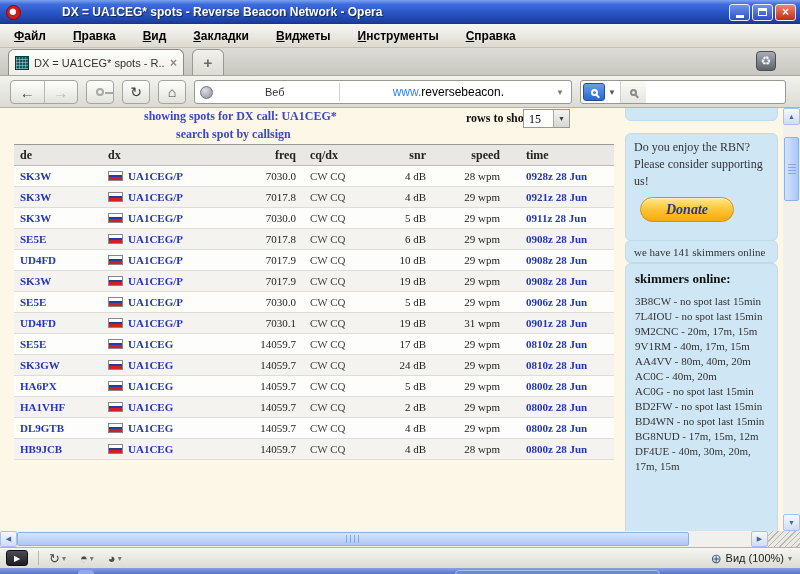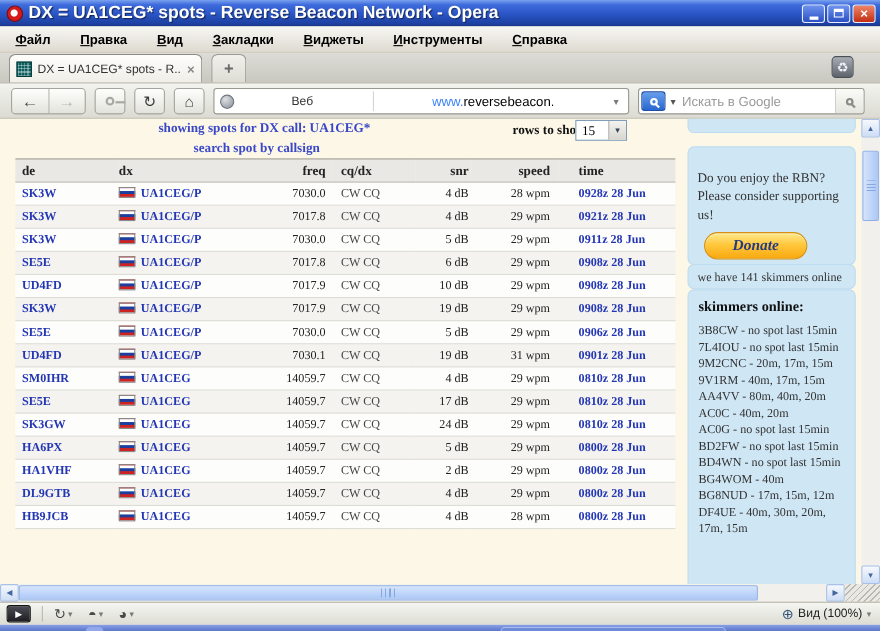--- a/index.html
+++ b/index.html
@@ -11,22 +11,22 @@
   }
   
   .titlebar {
     position: absolute; top:0; left:0; width:800px; height:24px;
     background: linear-gradient(180deg,#7aa2ee 0%,#3f6cdc 18%,#2b57c9 50%,#1c3f9f 92%,#16347f 100%);
     display:flex; align-items:center; padding:0 4px;
   }
   .opera-logo { width:15px; height:15px; border-radius:50%;
     background: radial-gradient(circle at 45% 45%, #ffffff 0 28%, #d41a1a 36% 100%);
     border:1px solid #7d0d0d; margin:0 5px 0 2px; flex:0 0 auto; }
-  .window-title { color:#fff; font-weight:bold; font-size:16px; flex:1;
-    text-shadow:1px 1px 1px rgba(0,0,0,.55); white-space:nowrap; overflow:hidden; }
+  .window-title { color:#fff; font-weight:bold; font-size:12px; flex:1;
+    text-shadow:1px 1px 1px rgba(0,0,0,.55); white-space:nowrap; overflow:hidden;margin-left:36px; }
   .win-controls { display:flex; gap:2px; }
   .win-btn { width:21px; height:17px; border-radius:3px; border:1px solid #e8eefc;
     display:flex; align-items:center; justify-content:center; color:#fff;
     font-size:12px; font-weight:bold; line-height:1; }
   .win-btn.minb,.win-btn.maxb { background:linear-gradient(#6f93ee,#2a50c4); }
   .win-btn.closeb { background:linear-gradient(#ef8668,#c22e14); }
   .min-shape { width:8px; height:3px; background:#fff; margin-top:8px; }
   .max-shape { width:9px; height:8px; border:1px solid #fff; border-top:3px solid #fff; }
   
   .menubar {
@@ -148,21 +148,21 @@
   .time-val { color:#2336b4; font-weight:bold; }
   .freq-val,.snr-val,.spd-val { color:#222; }
   .cqdx-val { color:#444; }
   .flag { display:inline-block; width:15px; height:10px; border:1px solid #888;
     vertical-align:-1px; margin-right:5px;
     background:linear-gradient(#ffffff 0 33%, #1c3f9e 33% 66%, #cc2222 66% 100%); }
   
   .side-box { position:absolute; left:625px; width:153px; background:#cfe6f5;
     border:1px solid #bddcef; border-radius:6px; }
   .side-frag { top:-6px; height:19px; }
-  .donate-box { top:25px; height:108px; padding:19px 8px; }
+  .donate-box { top:25px; height:108px; padding:5px 8px; }
   .donate-text { font-size:12px; color:#333; line-height:17px; }
   .donate-btn { margin:7px 0 0 6px; width:94px; height:25px; border-radius:13px;
     border:1px solid #d89010;
     background:linear-gradient(#ffe98c,#ffc83d 45%,#f9a80e);
     color:#253b80; font-weight:bold; font-style:italic; font-size:14px;
     display:flex; align-items:center; justify-content:center; cursor:pointer;
     box-shadow:inset 0 1px 0 #fff3c4; }
   .count-box { top:132px; height:23px; font-size:11px; color:#333;
     display:flex; align-items:center; padding-left:8px; }
   .skimmers-box { top:155px; height:313px; overflow:hidden; padding:7px 6px 0 9px; }
@@ -286,21 +286,20 @@
     <span class="web-label">Веб</span>
     <span class="addr-sep"></span>
     <span class="url"><span class="url-prefix">www.</span><span class="url-domain">reversebeacon.net</span><span class="url-path">/dxsd1/dxsd1.php</span></span>
     <span class="field-arrow">▼</span>
   </div>
   <div class="search-field">
     <span class="search-badge">
         <span class="lens"></span>
       </span>
     <span class="badge-arrow">▼</span>
-    <input class="search-input" type="text" placeholder="Искать в Google" style="">
     <span class="search-go">
         <span class="lens"></span>
       </span>
   </div>
 </div>
 
 <div class="viewport">
 
   <div class="showing">showing spots for DX call: UA1CEG*</div>
   <div class="rows-label">rows to show:</div>
@@ -407,29 +406,20 @@
   <tr>
     <td class="col-de"><a class="call">UD4FD</a></td>
     <td class="col-dx"><span class="flag"></span><a class="call">UA1CEG/P</a></td>
     <td class="col-freq freq-val">7030.1</td>
     <td class="col-cqdx cqdx-val">CW CQ</td>
     <td class="col-snr snr-val">19 dB</td>
     <td class="col-spd spd-val">31 wpm</td>
     <td class="col-time"><span class="time-val">0901z 28 Jun</span></td>
   </tr>
 
-  <tr>
-    <td class="col-de"><a class="call">SM0IHR</a></td>
-    <td class="col-dx"><span class="flag"></span><a class="call">UA1CEG</a></td>
-    <td class="col-freq freq-val">14059.7</td>
-    <td class="col-cqdx cqdx-val">CW CQ</td>
-    <td class="col-snr snr-val">4 dB</td>
-    <td class="col-spd spd-val">29 wpm</td>
-    <td class="col-time"><span class="time-val">0810z 28 Jun</span></td>
-  </tr>
 
   <tr>
     <td class="col-de"><a class="call">SE5E</a></td>
     <td class="col-dx"><span class="flag"></span><a class="call">UA1CEG</a></td>
     <td class="col-freq freq-val">14059.7</td>
     <td class="col-cqdx cqdx-val">CW CQ</td>
     <td class="col-snr snr-val">17 dB</td>
     <td class="col-spd spd-val">29 wpm</td>
     <td class="col-time"><span class="time-val">0810z 28 Jun</span></td>
   </tr>
@@ -507,21 +497,20 @@
   <li class="skim-item">AA4VV - 80m, 40m, 20m</li>
 
   <li class="skim-item">AC0C - 40m, 20m</li>
 
   <li class="skim-item">AC0G - no spot last 15min</li>
 
   <li class="skim-item">BD2FW - no spot last 15min</li>
 
   <li class="skim-item">BD4WN - no spot last 15min</li>
 
-  <li class="skim-item">BG4WOM - 40m</li>
 
   <li class="skim-item">BG8NUD - 17m, 15m, 12m</li>
 
   <li class="skim-item">DF4UE - 40m, 30m, 20m, 17m, 15m</li>
 
 </ul>
   </div>
 
   <div class="vscroll">
     <div class="sb-btn sb-up">

